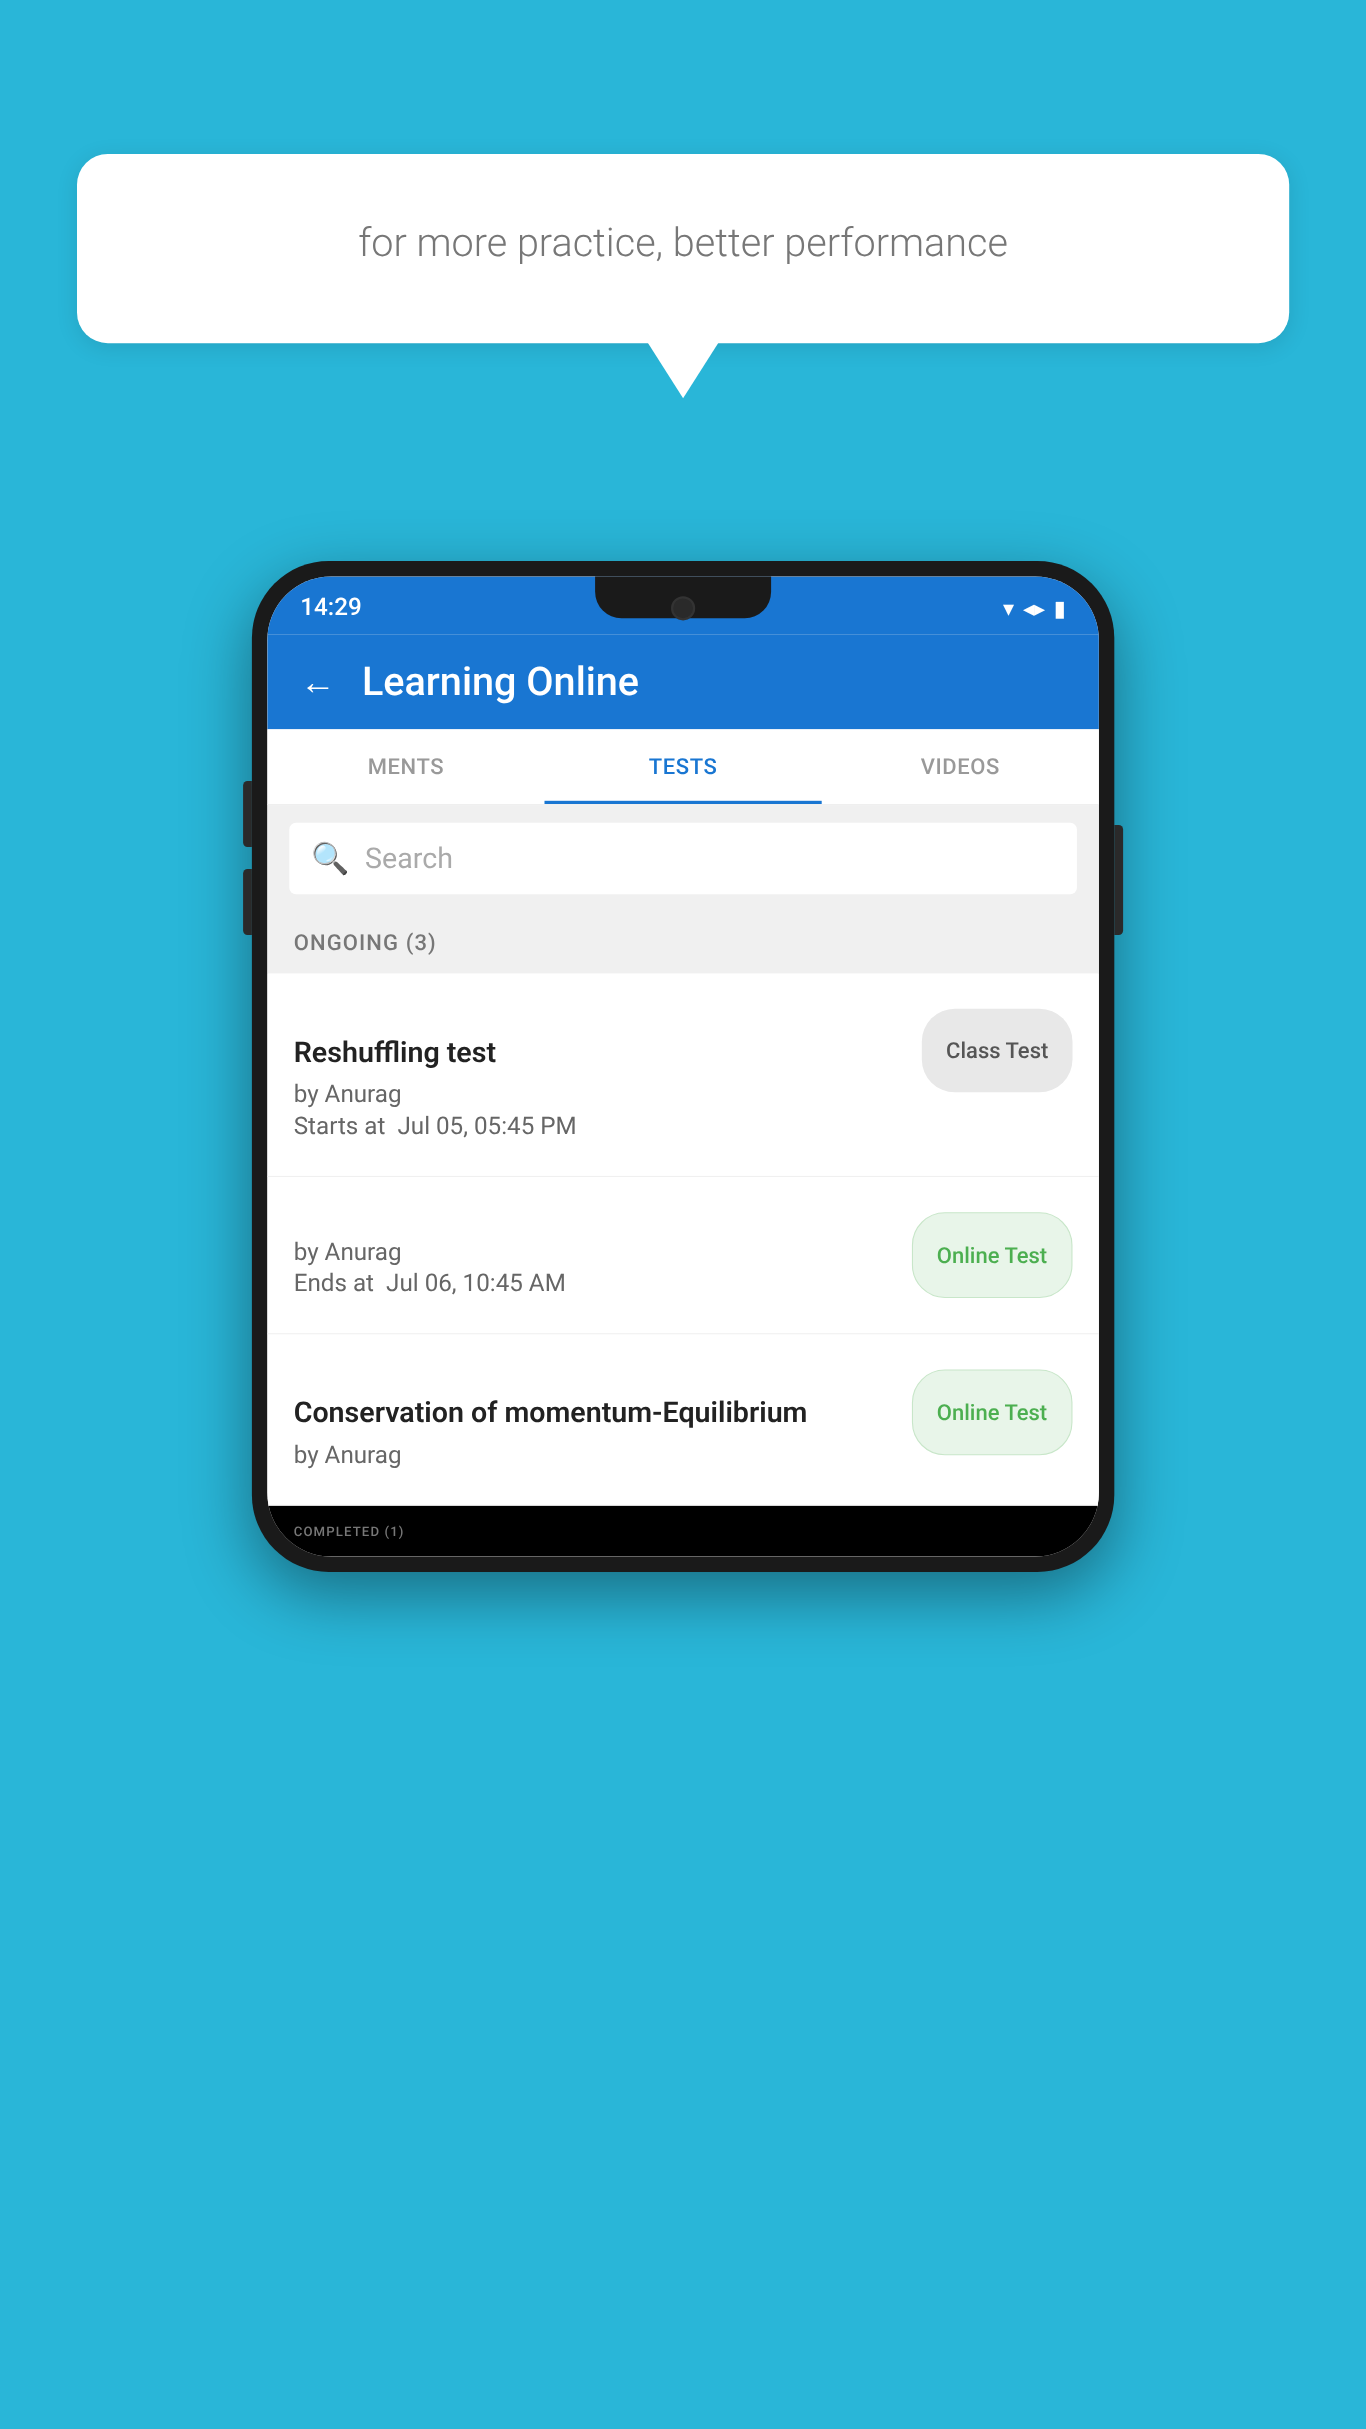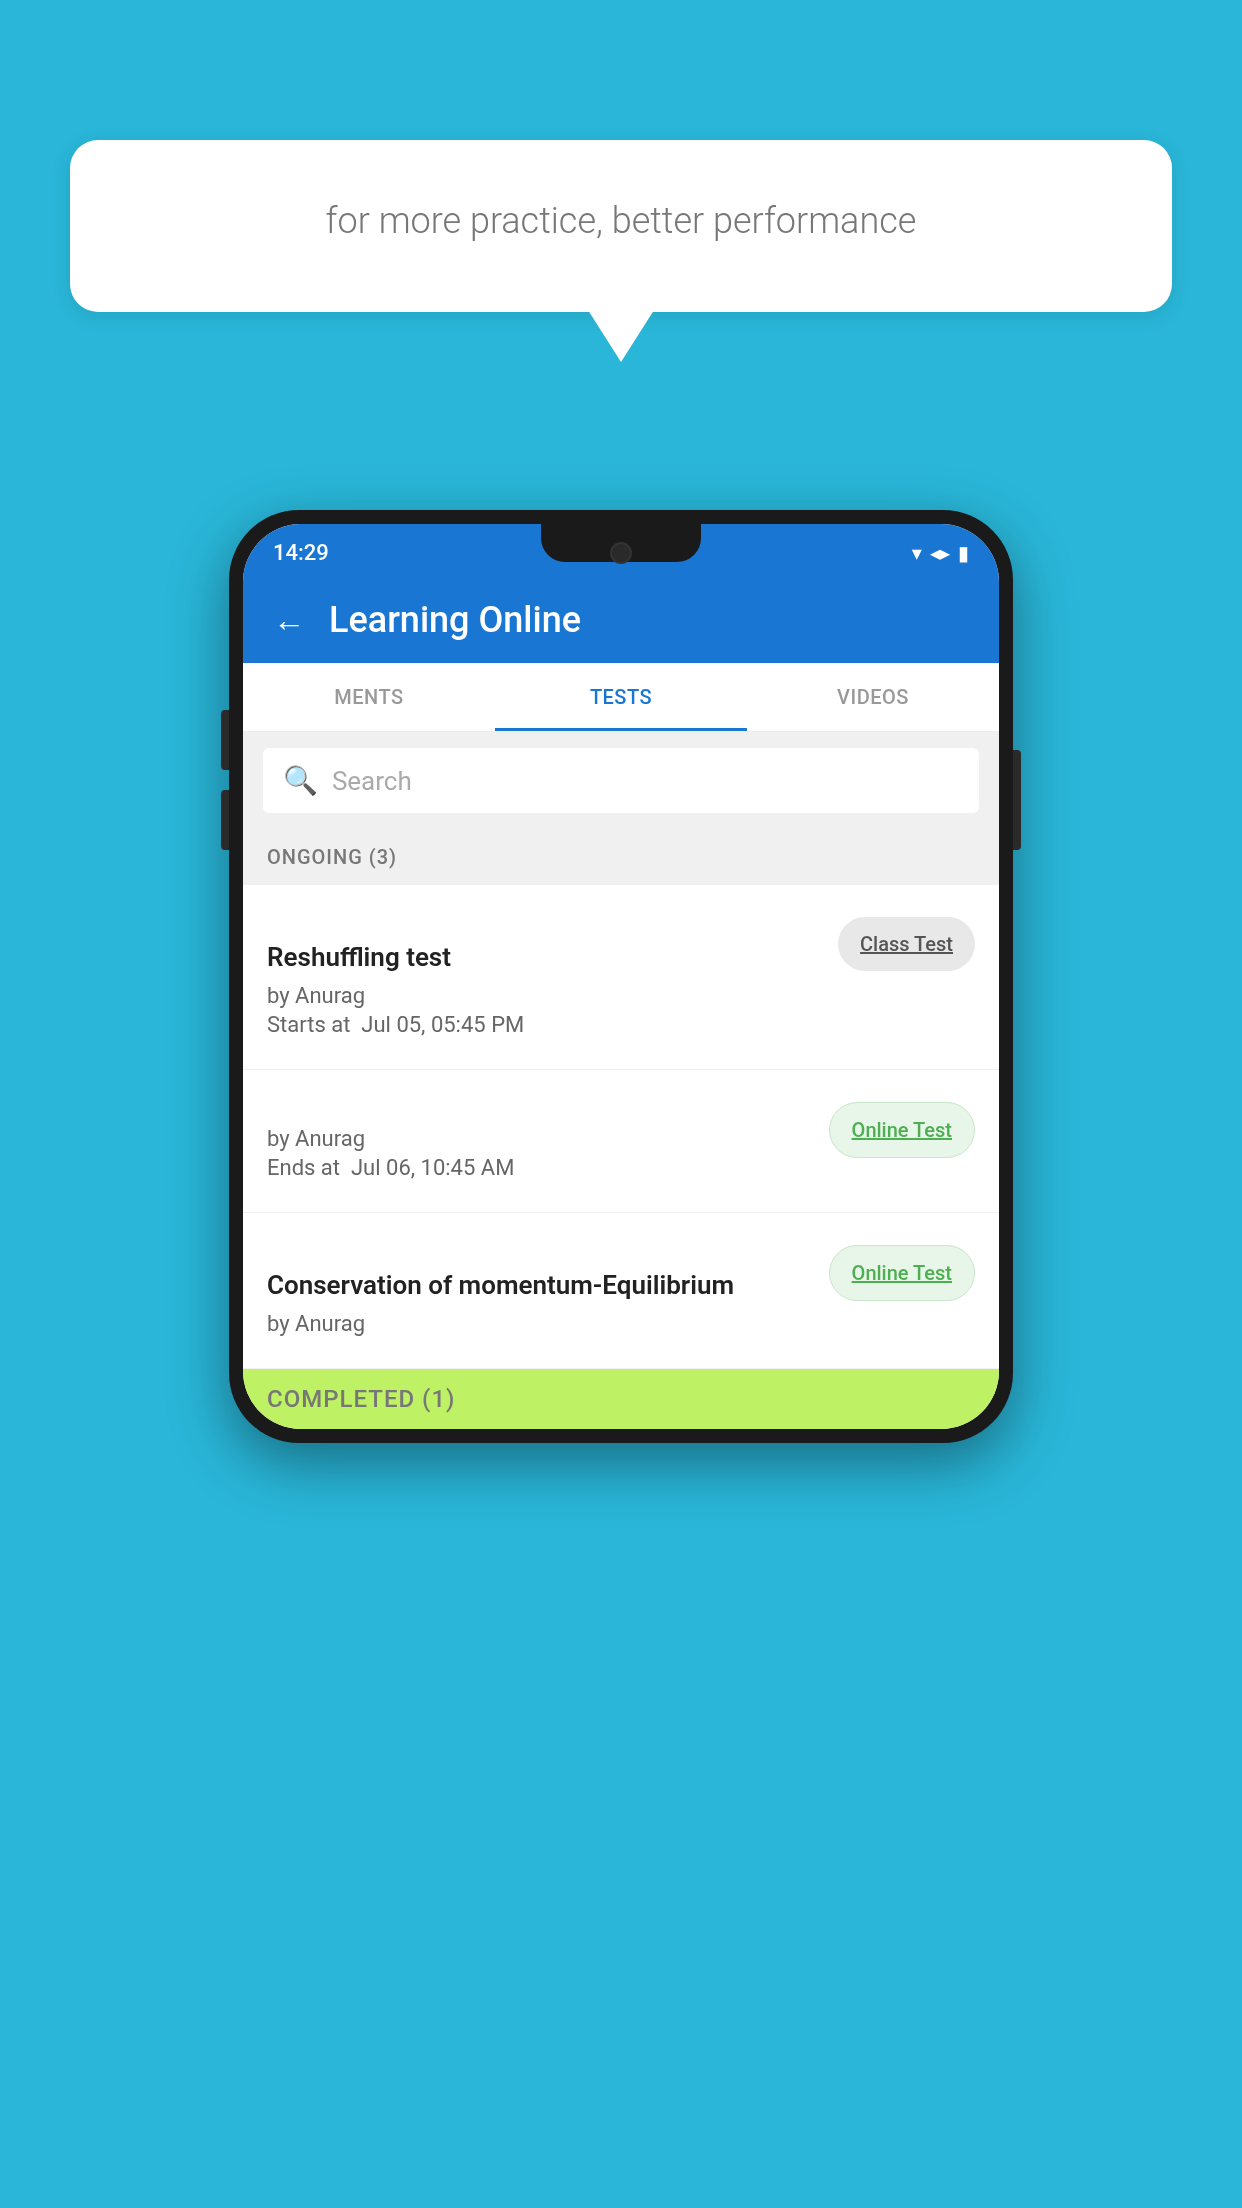--- a/index.html
+++ b/index.html
@@ -247,45 +247,44 @@
     }
 
     .test-meta {
       font-size: 22px;
       color: #666;
       margin-bottom: 4px;
     }
 
     .test-badge {
       border-radius: 30px;
-      padding: 15px 22px;
+      padding: 26px 22px;
       font-size: 20px;
       font-weight: 500;
       white-space: nowrap;
       align-self: flex-start;
       margin-top: 4px;
-      text-decoration: underline;
     }
 
     .badge-class {
       background: #e8e8e8;
       color: #555;
     }
 
     .badge-online {
       background: #e8f5e9;
       color: #4CAF50;
       border: 1px solid #c8e6c9;
     }
 
     
     .completed-label {
-      background: #bef264;
+      background: #000000;
       padding: 16px 24px;
-      font-size: 24px;
+      font-size: 12px;
       color: #777;
       font-weight: 500;
       letter-spacing: 1px;
     }
 
     
     .side-button-left {
       position: absolute;
       left: -8px;
       top: 200px;

